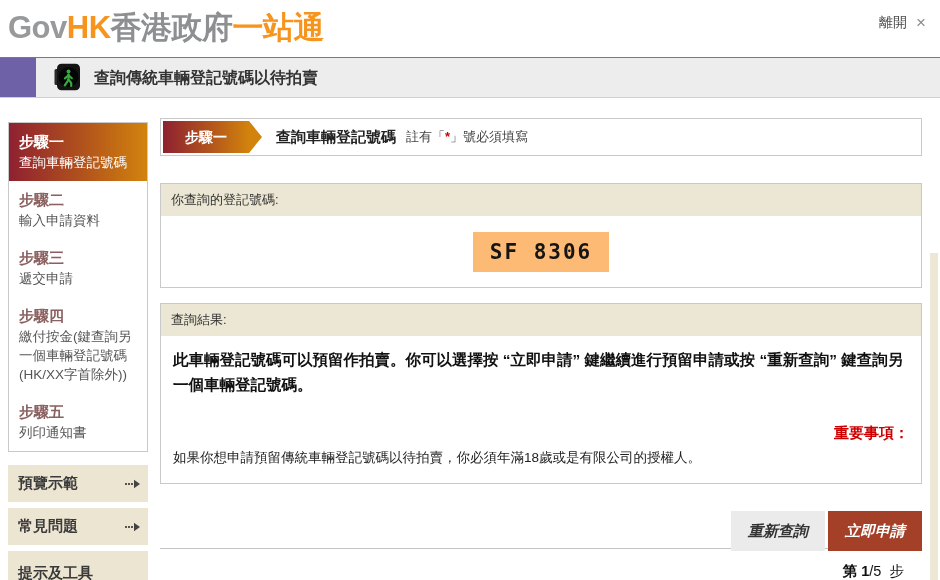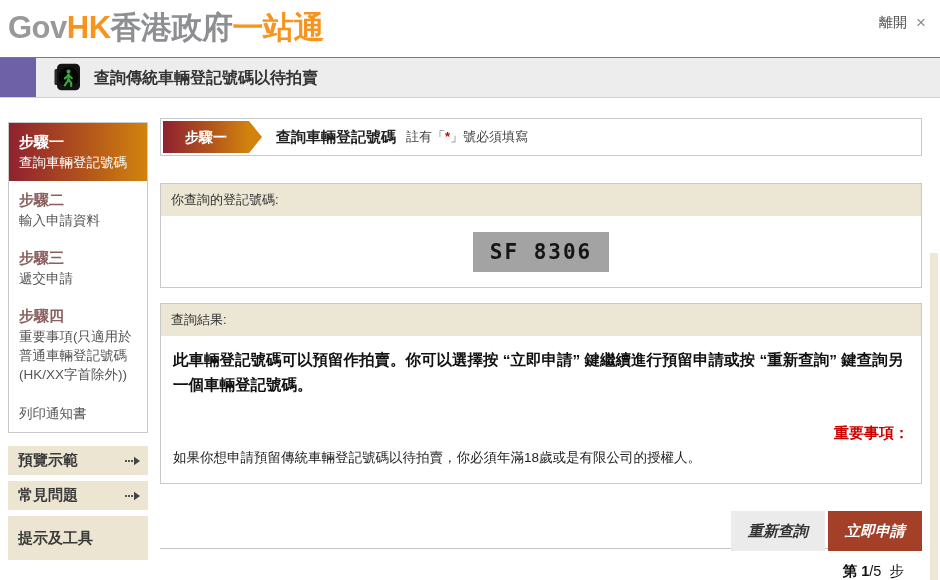--- a/index.html
+++ b/index.html
@@ -25,21 +25,21 @@
   .page-title { position:absolute; left:94px; top:10px; font-size:16px; font-weight:bold; color:#333; }
 
   
   .sidebar { position:absolute; left:8px; top:122px; width:140px; }
   .steps-box { border:1px solid #c9c9c9; background:#fff; }
   .step { padding:9px 10px; }
   .step .t { font-size:15px; font-weight:bold; color:#8a6060; line-height:19px; }
   .step .s { font-size:13.5px; color:#555; margin-top:2px; line-height:19px; }
   .step.active { background:linear-gradient(90deg,#8e2130,#b2541c 55%,#d2830d); }
   .step.active .t, .step.active .s { color:#fff; }
-  .side-link { background:#ece5d2; height:29px; display:flex; align-items:center;
+  .side-link { background:#ece5d2; height:37px; display:flex; align-items:center;
                padding:0 8px 0 10px; cursor:pointer; }
   .side-link .lbl { font-size:15px; font-weight:bold; color:#3a3a3a; flex:1; }
   .ml13 { margin-top:13px; } .ml6 { margin-top:6px; }
   .side-link.tall { height:44px; }
 
   
   .content { position:absolute; left:160px; top:118px; width:762px; }
 
   .banner { border:1px solid #c9c9c9; height:38px; background:#fff; display:flex; align-items:center; padding-left:2px; }
   .tab { width:86px; height:32px; line-height:32px; text-align:center; color:#fff; font-weight:bold; font-size:14px;
@@ -47,21 +47,21 @@
   .tab-arrow { width:0; height:0; border-top:16px solid transparent; border-bottom:16px solid transparent;
                border-left:13px solid #d2830d; }
   .banner .heading { margin-left:14px; font-size:15px; font-weight:bold; color:#222; }
   .banner .req { margin-left:10px; font-size:13px; color:#444; }
   .banner .req .star { color:#cc0000; font-weight:bold; }
 
   .box { border:1px solid #c9c9c9; background:#fff; }
   .box-header { background:#ece7d4; padding:7px 10px; font-size:13px; color:#333; }
   .query-box { margin-top:27px; }
   .plate-body { height:71px; display:flex; align-items:center; justify-content:center; }
-  .plate { background:#a3a3a3; color:#151515; font-family:"DejaVu Sans Mono",monospace; font-weight:bold;
+  .plate { background:#fdba74; color:#151515; font-family:"DejaVu Sans Mono",monospace; font-weight:bold;
            font-size:21px; letter-spacing:2px; padding:8px 17px; }
 
   .result-box { margin-top:15px; }
   .result-body { padding:12px 12px 8px; }
   .result-text { font-size:15.5px; font-weight:bold; color:#111; line-height:1.6; margin-bottom:26px; }
   .imp-title { font-size:15px; font-weight:bold; color:#cc0000;text-align:right; }
   .imp-text { font-size:13.5px; color:#222; margin-top:6px; padding-bottom:8px; }
 
   .button-bar { margin-top:27px; height:38px; border-bottom:1px solid #c4c4c4; background:#fff;
                 display:flex; justify-content:flex-end; gap:3px; }
@@ -114,23 +114,24 @@
     <div class="step">
       <div class="t">步驟二</div>
       <div class="s">輸入申請資料</div>
     </div>
     <div class="step">
       <div class="t">步驟三</div>
       <div class="s">遞交申請</div>
     </div>
     <div class="step">
       <div class="t">步驟四</div>
-      <div class="s">重要事項(只適用於普通車輛登記號碼(HK/XX字首除外))</div>
+      <div class="s">繳付按金(鍵查詢另一個車輛登記號碼(HK/XX字首除外))</div>
     </div>
     <div class="step">
+      <div class="t">步驟五</div>
       <div class="s">列印通知書</div>
     </div>
   </div>
 
   <div class="side-link ml13">
     <span class="lbl">預覽示範</span>
     <svg width="15" height="10" viewBox="0 0 15 10" fill="#444">
       <rect x="0" y="4.1" width="2" height="1.8"></rect>
         <rect x="3" y="4.1" width="2" height="1.8"></rect>
       <rect x="6" y="4.1" width="2" height="1.8"></rect>

